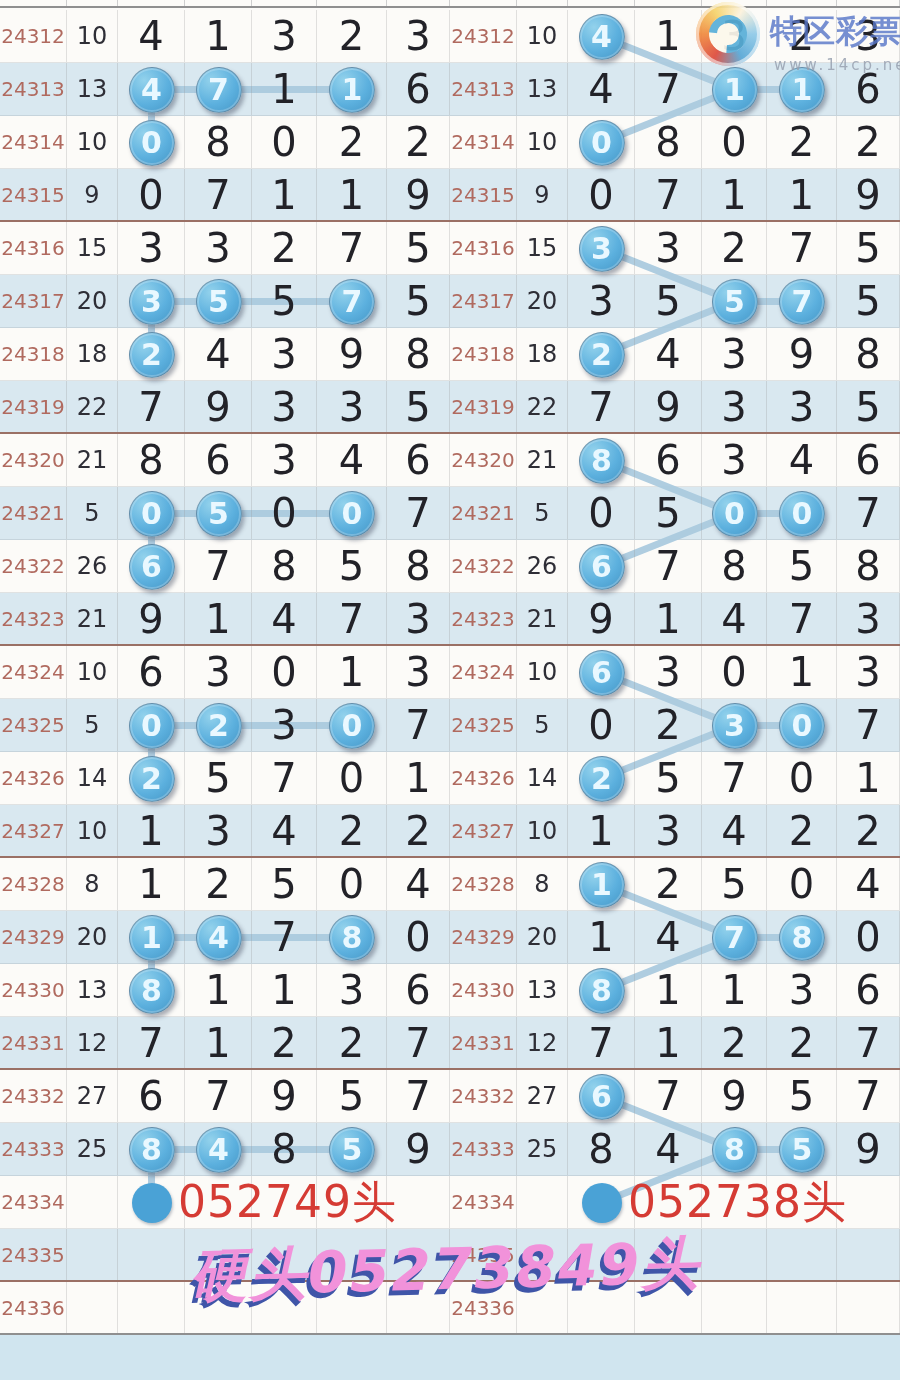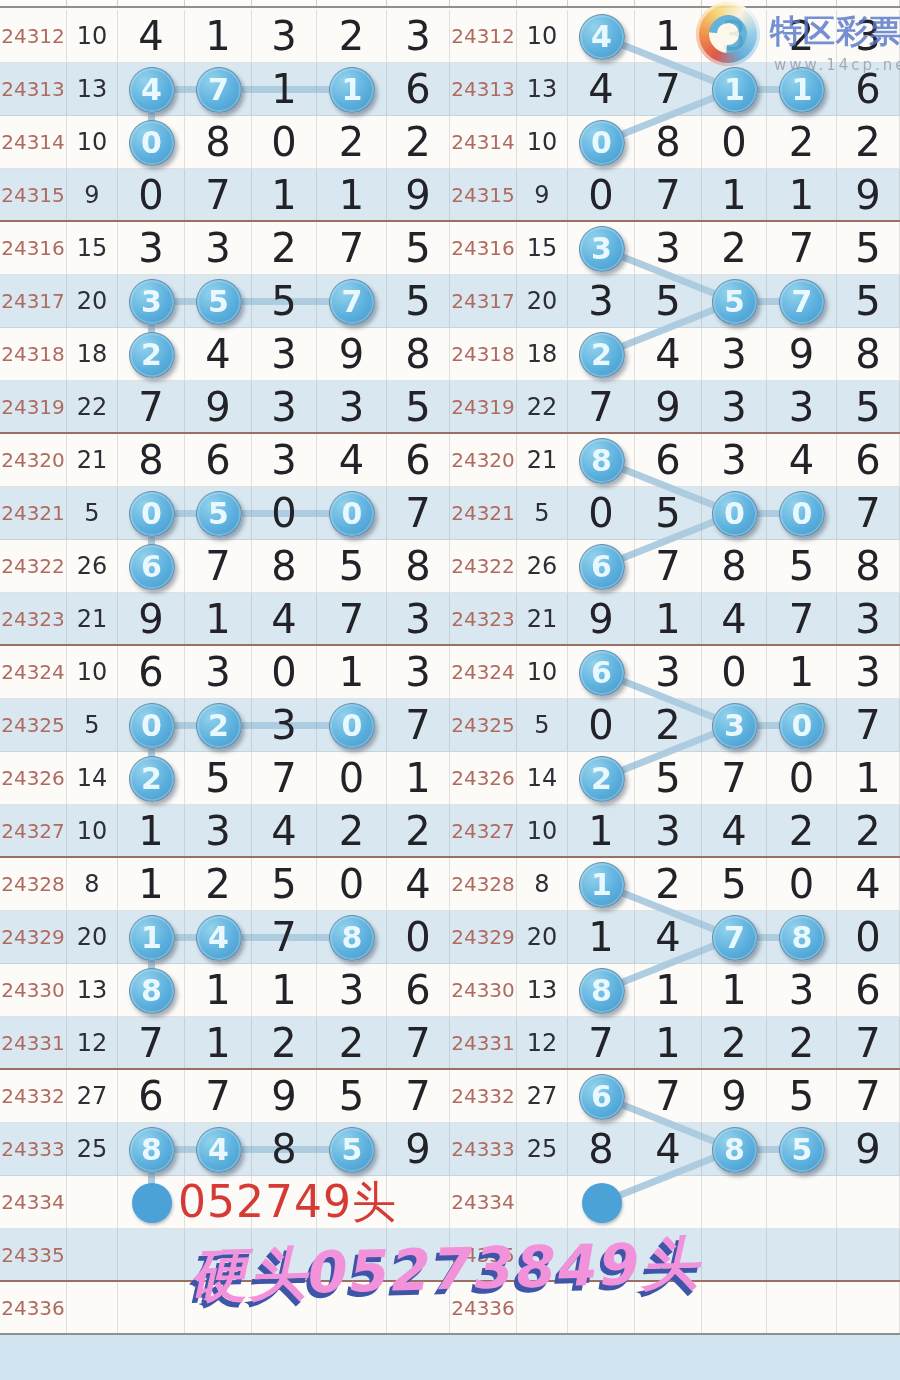--- a/index.html
+++ b/index.html
@@ -1339,20 +1339,21 @@
           <span></span>
         </div>
         <div class="cell dg" style="width: 70px;">
           <span></span>
         </div>
         <div class="cell dg" style="width: 63px;">
           <span></span>
         </div>
       </div>
       <div class="dot" style="left: 131.5px; top: 1172.5px;"></div>
+      <div class="note" style="top: 1166px;">052738头</div>
       <div class="row odd sect">
         <div class="cell id" style="width: 67px;">
           <span>24335</span>
         </div>
         <div class="cell cnt" style="width: 51px;">
           <span></span>
         </div>
         <div class="cell dg" style="width: 67px;">
           <span></span>
         </div>

